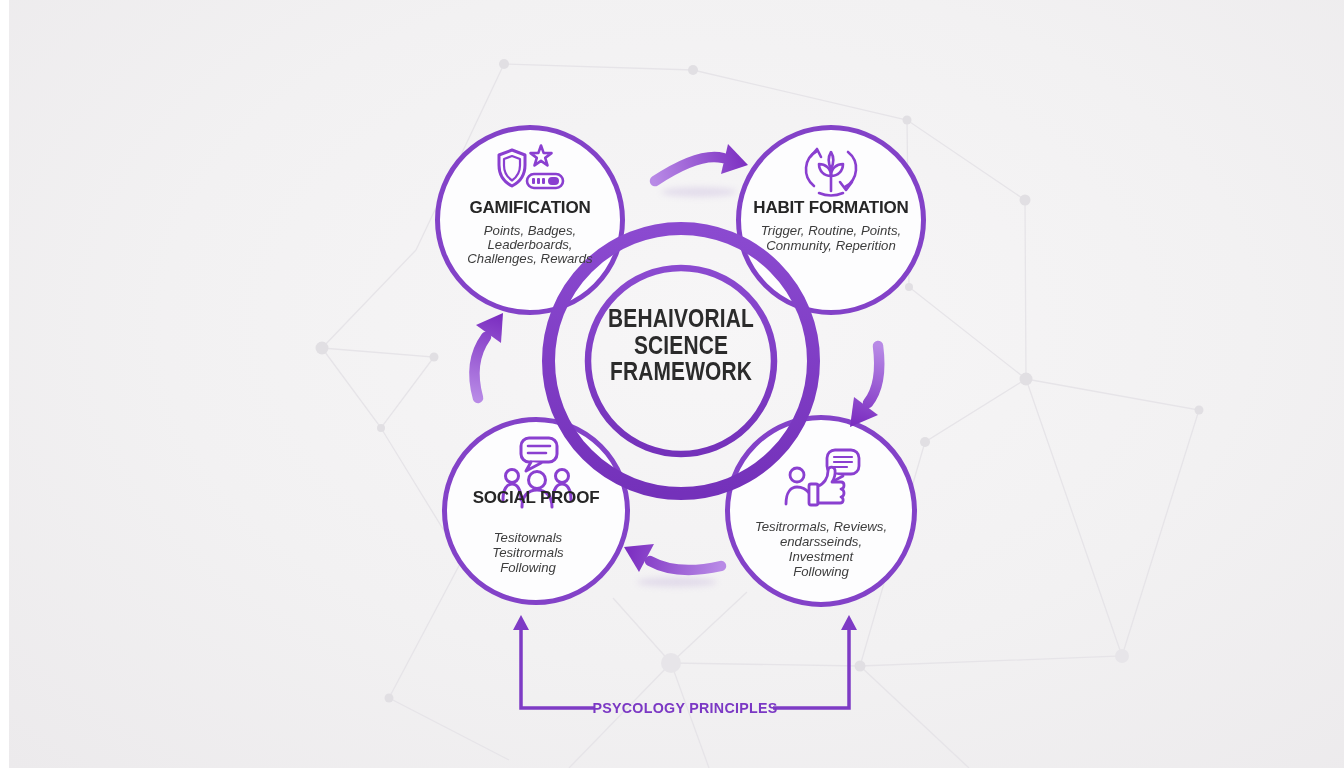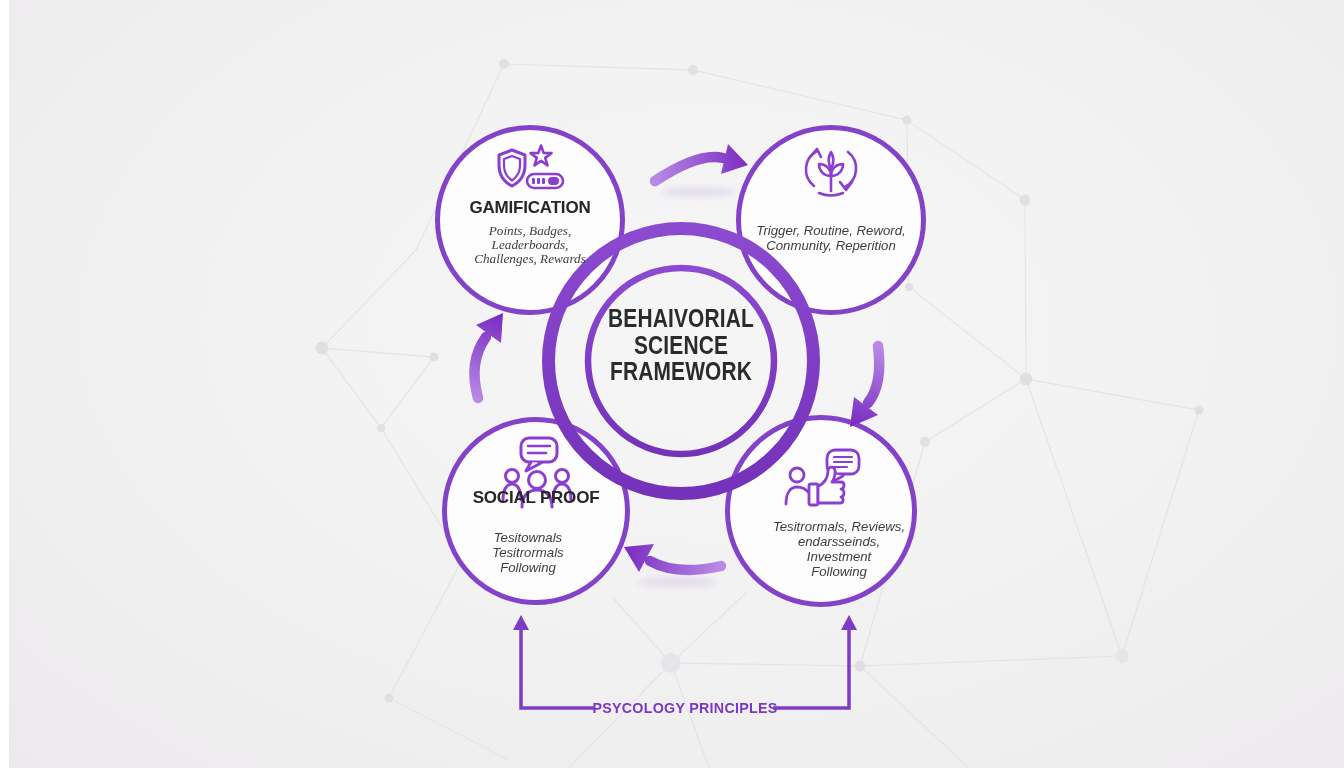--- a/index.html
+++ b/index.html
@@ -168,45 +168,46 @@
 
     <g stroke="#7e3bc5" stroke-width="3.5" fill="none">
       <path d="M586,708 H512 V626"></path>
       <path d="M764,708 H840 V626"></path>
       <polygon points="512,615 504,630 520,630" fill="#7e3bc5" stroke="none"></polygon>
       <polygon points="840,615 832,630 848,630" fill="#7e3bc5" stroke="none"></polygon>
     </g>
   </svg>
 
   <div class="label node-title" style="left:411px;top:198px;width:220px;">GAMIFICATION</div>
-  <div class="label node-details lh14" style="left:411px;top:224px;width:220px;font-family:Liberation Serif, serif;">
+  <div class="label node-details lh14" style="left:411px;top:224px;width:220px;">
     <div>Points, Badges,</div>
     <div>Leaderboards,</div>
     <div>Challenges, Rewards</div>
   </div>
 
+  <div class="label node-title" style="left:712px;top:198px;width:220px;">HABIT FORMATION</div>
   <div class="label node-details lh15" style="left:712px;top:223px;width:220px;">
-    <div>Trigger, Routine, Reword,</div>
+    <div>Trigger, Routine, Points,</div>
     <div>Conmunity, Reperition</div>
   </div>
 
   <div class="label center-title" style="left:512px;top:305px;width:320px;position:absolute;text-align:center;">
     <div>BEHAIVORIAL</div>
     <div>SCIENCE</div>
     <div>FRAMEWORK</div>
   </div>
 
   <div class="label node-title" style="left:417px;top:488px;width:220px;">SOCIAL PROOF</div>
   <div class="label node-details lh15" style="left:409px;top:530px;width:220px;">
     <div>Tesitownals</div>
     <div>Tesitrormals</div>
     <div>Following</div>
   </div>
 
-  <div class="label node-details lh15" style="left:720px;top:519px;width:220px;">
+  <div class="label node-details lh15" style="left:702px;top:519px;width:220px;">
     <div>Tesitrormals, Reviews,</div>
     <div>endarsseinds,</div>
     <div>Investment</div>
     <div>Following</div>
   </div>
 
   <div class="label footer-label" style="left:543px;top:699px;width:266px;">PSYCOLOGY PRINCIPLES</div>
 
 </div>
 

